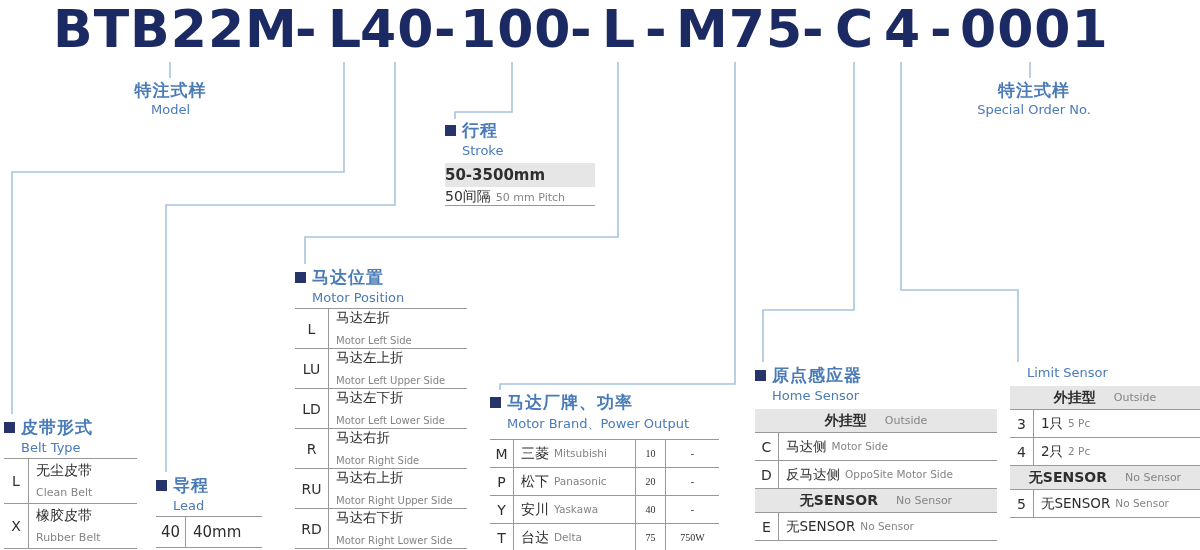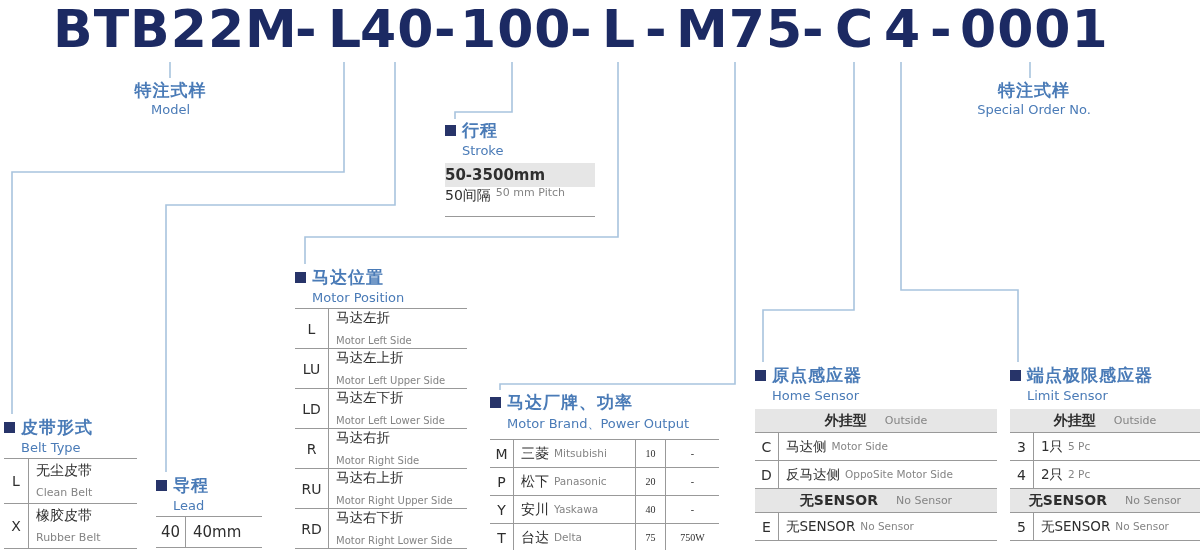--- a/index.html
+++ b/index.html
@@ -39,21 +39,21 @@
   .en-sub { font-size:10px; color:var(--gray,#848484); line-height:1.15; white-space:nowrap; }
   .inline-desc { display:flex; align-items:center; gap:5px; }
   .inline-desc .en-sub { font-size:10.5px; }
   .tcell { display:flex; align-items:center; justify-content:center; font-size:10px;
            color:var(--dark,#2e2e2e); border-left:1px solid var(--border,#999);font-family:Liberation Serif, serif; }
 
   
   .stroke-band { margin-top:5px; width:150px; height:24px; background:var(--shade,#e6e6e6);
                  display:flex; align-items:center; font-size:15px; font-weight:600;
                  color:var(--dark,#2e2e2e); }
-  .stroke-pitch { width:150px; height:30px; display:flex; align-items:flex-start; gap:5px;
+  .stroke-pitch { width:150px; height:19px; display:flex; align-items:flex-end; gap:5px;
                   border-bottom:1px solid var(--border,#999); }
   .stroke-pitch .zh-main { font-size:14px; }
   .stroke-pitch .en-sub { font-size:11px; }
 
   
   .mp-tbl { width:172px; margin-top:3px; }
   .mp-row { height:40px; }
   .mp-code { width:34px; }
 
   
@@ -313,24 +313,20 @@
         <div class="tcode sn-code">E</div>
         <div class="tdesc inline-desc">
           <span class="zh-main">无SENSOR</span>
           <span class="en-sub">No Sensor</span>
         </div>
       </div>
     </div>
   </div>
 
   <div class="sec" style="left:1010px;top:364px">
-    <div class="sec-zh">
-      <span class="bullet"></span>
-      <span>端点极限感应器</span>
-    </div>
     <div class="sec-en">Limit Sensor</div>
     <div class="tbl-noborder sn-tbl ls-tbl">
       <div class="trow band">
         <span class="band-zh">外挂型</span>
         <span class="band-en">Outside</span>
       </div>
       <div class="trow sn-row">
         <div class="tcode sn-code">3</div>
         <div class="tdesc inline-desc">
           <span class="zh-main">1只</span>

